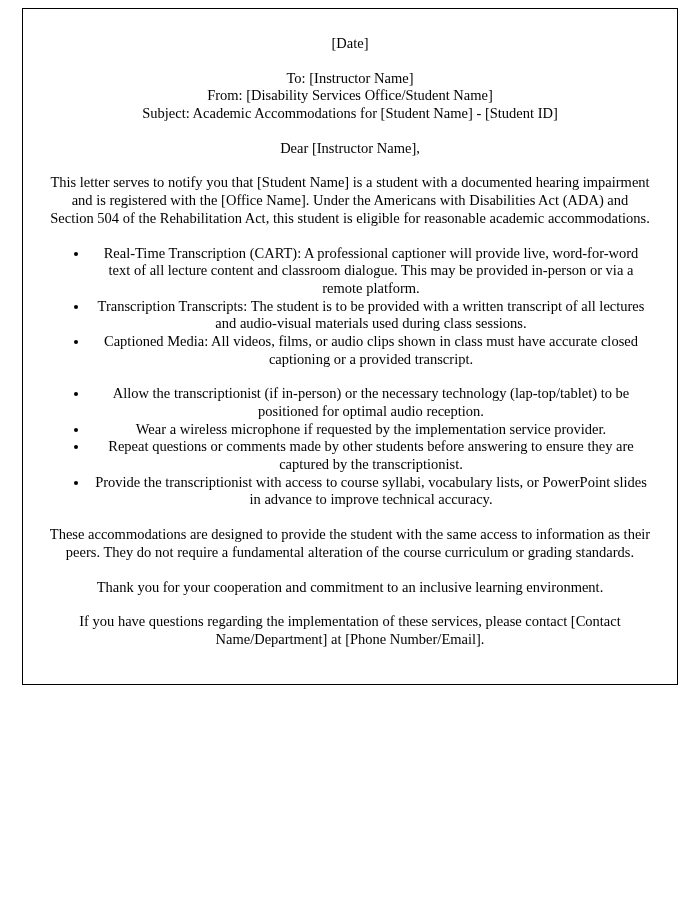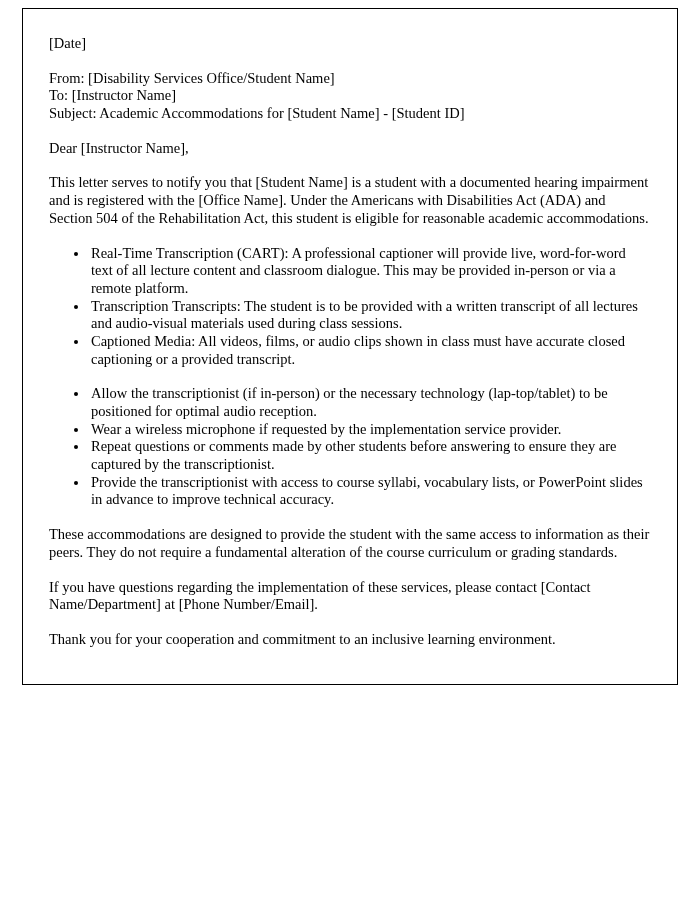--- a/index.html
+++ b/index.html
@@ -1,15 +1,15 @@
 <!DOCTYPE html>
 <html><head>
 <meta charset="utf-8">
 <style>
-  * { box-sizing: border-box; }
+  * { box-sizing: border-box; text-align: center; }
   html, body {
     margin: 0;
     padding: 0;
     background: #ffffff;
     width: 700px;
   }
   body {
     font-family: "Liberation Serif", "DejaVu Serif", serif;
     color: #000000;
   }
@@ -45,22 +45,22 @@
   .bold { font-weight: normal; }
 </style>
 </head>
 <body>
 
 <div class="page">
 
   <p>[Date]</p>
 
   <div class="header-block">
+    <div class="line">To: [Instructor Name]</div>
     <div class="line">From: [Disability Services Office/Student Name]</div>
-    <div class="line">To: [Instructor Name]</div>
     <div class="line">Subject: Academic Accommodations for [Student Name] - [Student ID]</div>
   </div>
 
   <p>Dear [Instructor Name],</p>
 
   <p>This letter serves to notify you that [Student Name] is a student with a documented hearing impairment and is registered with the [Office Name]. Under the Americans with Disabilities Act (ADA) and Section 504 of the Rehabilitation Act, this student is eligible for reasonable academic accommodations.</p>
 
 
   <ul>
     <li><span class="bold">Real-Time Transcription (CART):</span><span> A professional captioner will provide live, word-for-word text of all lecture content and classroom dialogue. This may be provided in-person or via a remote platform.</span></li>
@@ -71,17 +71,17 @@
 
   <ul>
     <li>Allow the transcriptionist (if in-person) or the necessary technology (lap-top/tablet) to be positioned for optimal audio reception.</li>
     <li>Wear a wireless microphone if requested by the implementation service provider.</li>
     <li>Repeat questions or comments made by other students before answering to ensure they are captured by the transcriptionist.</li>
     <li>Provide the transcriptionist with access to course syllabi, vocabulary lists, or PowerPoint slides in advance to improve technical accuracy.</li>
   </ul>
 
   <p>These accommodations are designed to provide the student with the same access to information as their peers. They do not require a fundamental alteration of the course curriculum or grading standards.</p>
 
+  <p>Thank you for your cooperation and commitment to an inclusive learning environment.</p>
+
   <p>If you have questions regarding the implementation of these services, please contact [Contact Name/Department] at [Phone Number/Email].</p>
-
-  <p>Thank you for your cooperation and commitment to an inclusive learning environment.</p>
 
 </div>
 
 </body></html>

